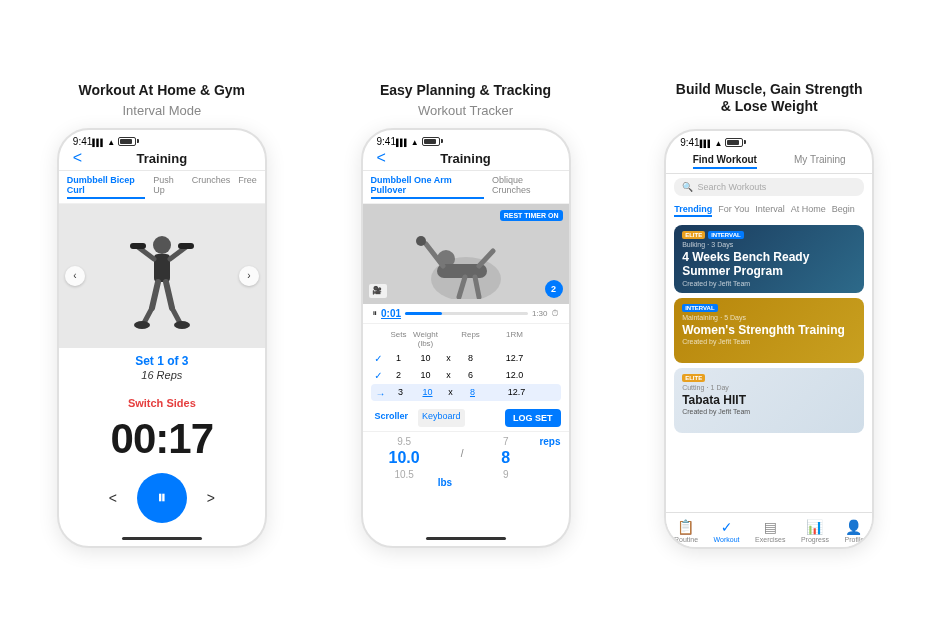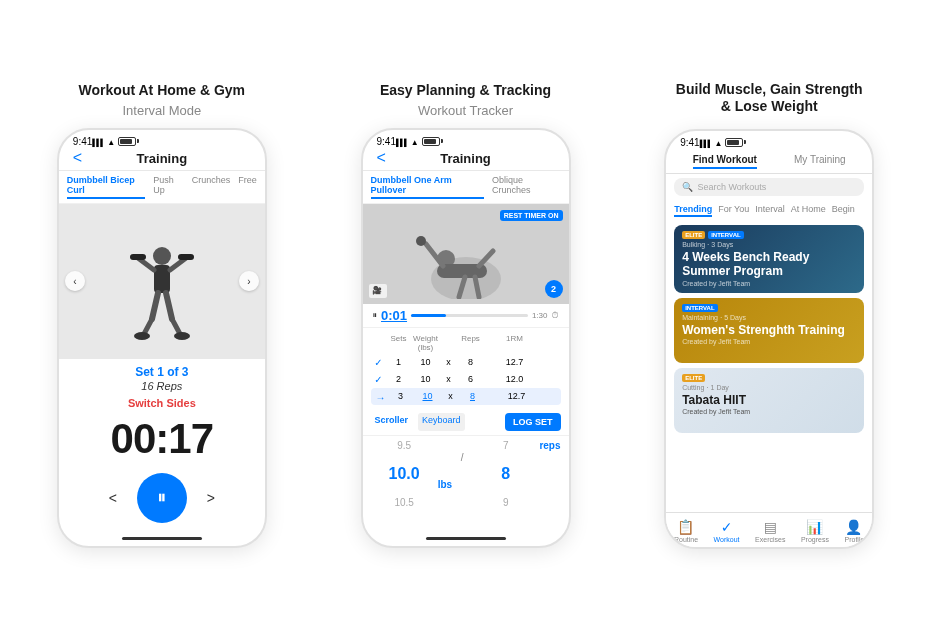--- a/index.html
+++ b/index.html
@@ -151,21 +151,21 @@
       box-shadow: 0 1px 3px rgba(0,0,0,0.2);
     }
     .arrow-left { left: 6px; }
     .arrow-right { right: 6px; }
     .set-info {
       text-align: center;
       padding: 6px 0 2px;
     }
     .set-label { font-size: 12px; color: #007aff; font-weight: 600; }
     .set-reps { font-size: 11px; color: #333; margin-top: 1px; font-style: italic; }
-    .switch-sides { font-size: 11px; color: #e53e3e; font-weight: 600; margin-top: 5px; }
+    .switch-sides { font-size: 11px; color: #e53e3e; font-weight: 600; margin-top: 16px; }
     .timer-display {
       text-align: center;
       font-size: 42px;
       font-weight: 700;
       color: #1a1a1a;
       letter-spacing: -1px;
       padding: 4px 0;
     }
     .play-controls {
       display: flex;
@@ -253,21 +253,21 @@
     .timer-row {
       display: flex;
       align-items: center;
       padding: 4px 10px;
       gap: 4px;
       border-bottom: 1px solid #f0f0f0;
     }
     .pause-icon { font-size: 9px; color: #333; }
     .time-progress { flex: 1; height: 3px; background: #e0e0e0; border-radius: 2px; position: relative; }
     .time-fill { height: 100%; width: 30%; background: #007aff; border-radius: 2px; }
-    .time-label { font-size: 13px; color: #007aff; font-weight: 600; text-decoration: underline; }
+    .time-label { font-size: 10px; color: #007aff; font-weight: 600; text-decoration: underline; }
     .time-total { font-size: 8px; color: #888; }
     .clock-icon { font-size: 9px; color: #888; }
     .sets-table { padding: 4px 8px; }
     .sets-header {
       display: grid;
       grid-template-columns: 16px 20px 30px 12px 28px 12px 28px;
       gap: 2px;
       font-size: 8px;
       color: #888;
       padding: 2px 0;
@@ -317,21 +317,21 @@
       flex: 1;
       display: flex;
       padding: 4px 8px;
       overflow: hidden;
     }
     .scroller-col {
       flex: 1;
       display: flex;
       flex-direction: column;
       align-items: center;
-      gap: 14px;
+      gap: 2px;
       font-size: 11px;
       color: #888;
     }
     .scroller-center {
       font-size: 16px;
       font-weight: 700;
       color: #007aff;
     }
     .scroller-unit {
       font-size: 10px;

